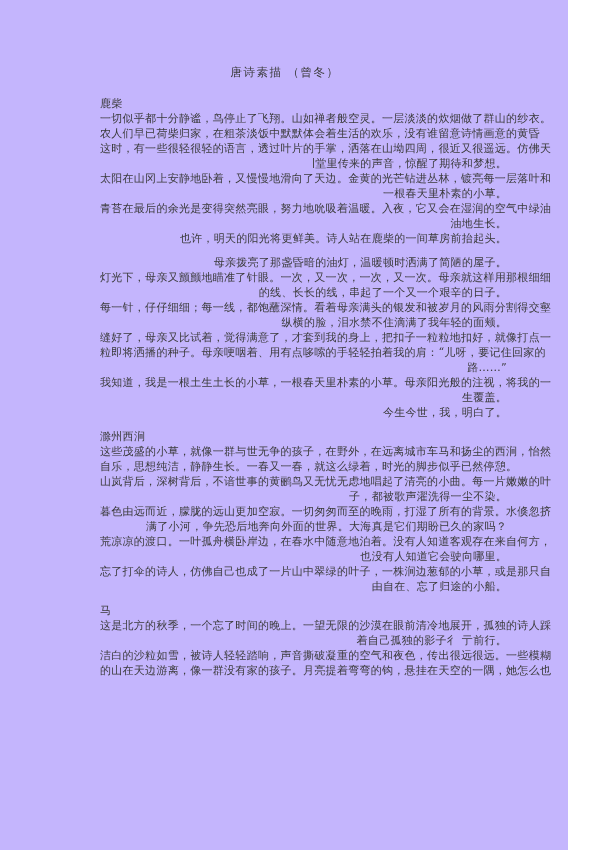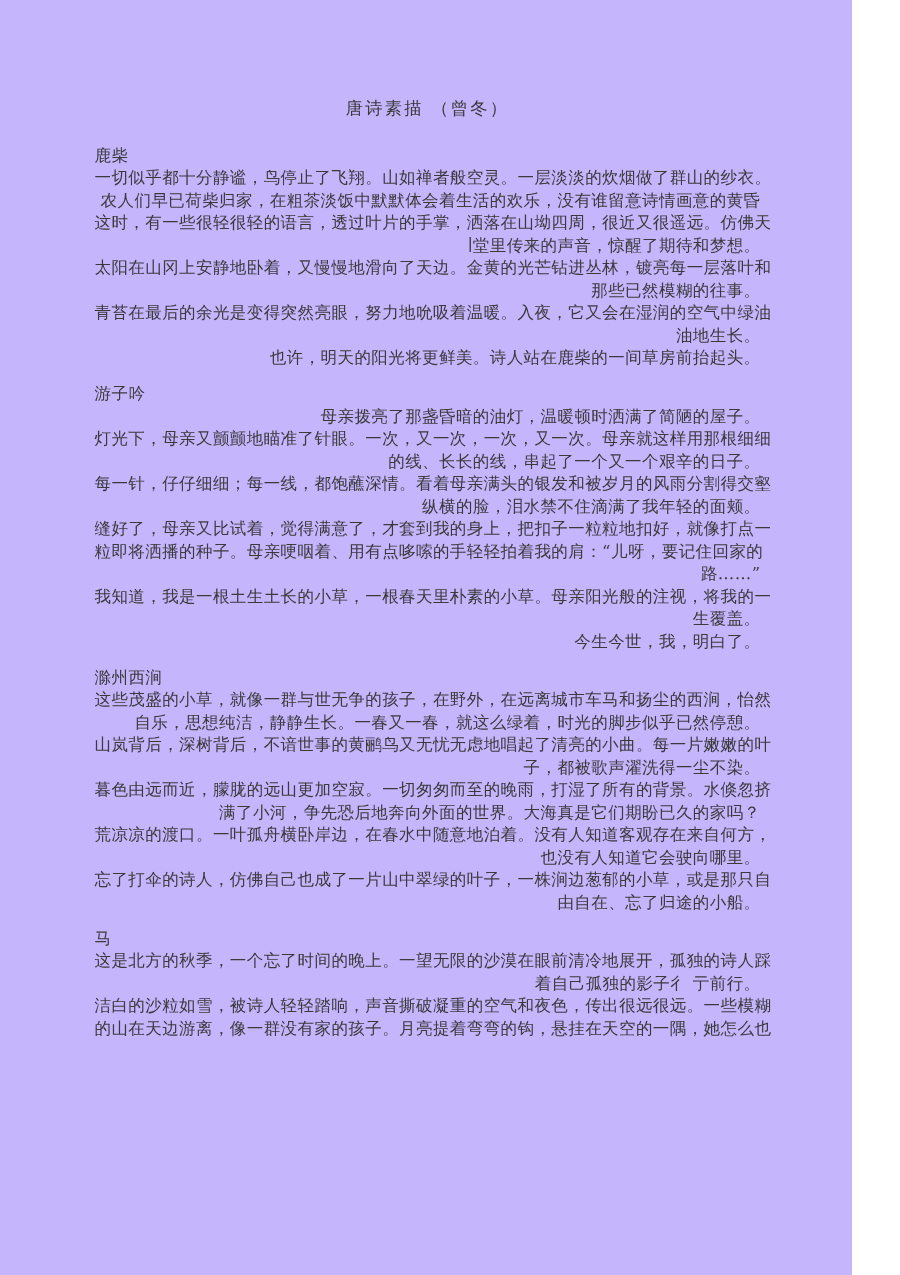--- a/index.html
+++ b/index.html
@@ -18,21 +18,21 @@
   }
   .doc-title {
     text-align:center;
     font-size:11.5px;
     font-weight:normal;
     letter-spacing:1.5px;
     line-height:16px;
     margin-bottom:16px;
     color:#3a3a3a;
   }
-  .section { margin-top:9px; }
+  .section { margin-top:9px;margin-left:37px; }
   .heading {
     font-size:11px;
     line-height:15px;
     letter-spacing:0.3px;
     color:#3a3a3a;
   }
   .line {
     font-size:11px;
     line-height:15px;
     letter-spacing:0.28px;
@@ -56,28 +56,27 @@
 
   <div class="doc-title">唐诗素描 （曾冬）</div>
 
   <div class="section">
     <div class="heading">鹿柴</div>
     <div class="line">一切似乎都十分静谧，鸟停止了飞翔。山如禅者般空灵。一层淡淡的炊烟做了群山的纱衣。</div>
     <div class="line">农人们早已荷柴归家，在粗茶淡饭中默默体会着生活的欢乐，没有谁留意诗情画意的黄昏</div>
     <div class="line">这时，有一些很轻很轻的语言，透过叶片的手掌，洒落在山坳四周，很近又很遥远。仿佛天</div>
     <div class="line"><span class="caret"></span><span>堂里传来的声音，惊醒了期待和梦想。</span></div>
     <div class="line">太阳在山冈上安静地卧着，又慢慢地滑向了天边。金黄的光芒钻进丛林，镀亮每一层落叶和</div>
-    <div class="line">那些已然模糊的往事。</div>
+    <div class="line">一根春天里朴素的小草。</div>
     <div class="line">青苔在最后的余光是变得突然亮眼，努力地吮吸着温暖。入夜，它又会在湿润的空气中绿油</div>
     <div class="line">油地生长。</div>
     <div class="line">也许，明天的阳光将更鲜美。诗人站在鹿柴的一间草房前抬起头。</div>
   </div>
 
   <div class="section">
-    <div class="heading">游子吟</div>
     <div class="line">母亲拨亮了那盏昏暗的油灯，温暖顿时洒满了简陋的屋子。</div>
     <div class="line">灯光下，母亲又颤颤地瞄准了针眼。一次，又一次，一次，又一次。母亲就这样用那根细细</div>
     <div class="line">的线、长长的线，串起了一个又一个艰辛的日子。</div>
     <div class="line">每一针，仔仔细细；每一线，都饱蘸深情。看着母亲满头的银发和被岁月的风雨分割得交壑</div>
     <div class="line">纵横的脸，泪水禁不住滴满了我年轻的面颊。</div>
     <div class="line">缝好了，母亲又比试着，觉得满意了，才套到我的身上，把扣子一粒粒地扣好，就像打点一</div>
     <div class="line">粒即将洒播的种子。母亲哽咽着、用有点哆嗦的手轻轻拍着我的肩：“儿呀，要记住回家的</div>
     <div class="line">路……”</div>
     <div class="line">我知道，我是一根土生土长的小草，一根春天里朴素的小草。母亲阳光般的注视，将我的一</div>
     <div class="line">生覆盖。</div>

